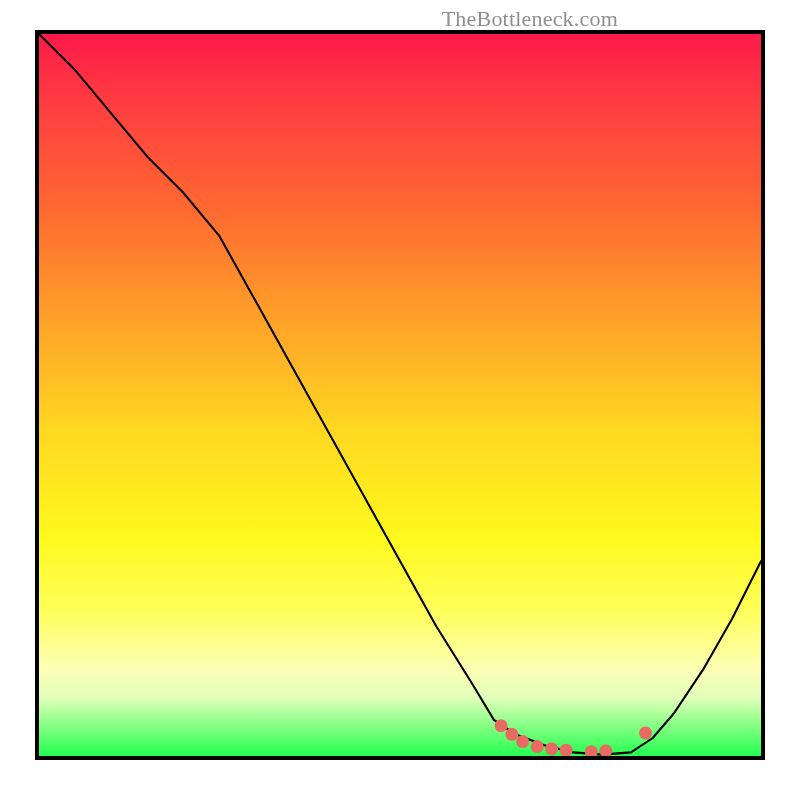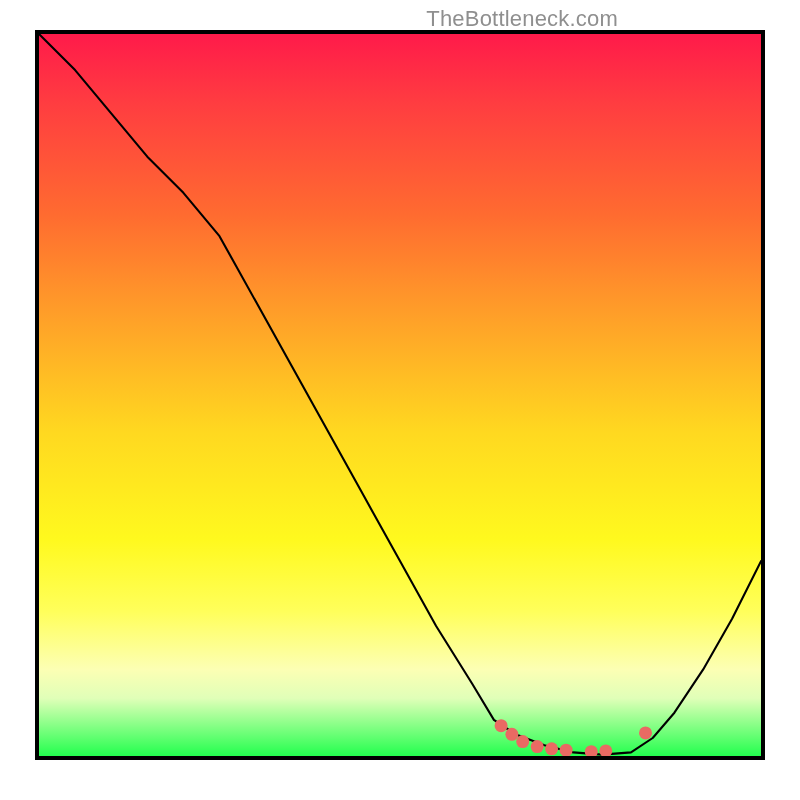--- a/index.html
+++ b/index.html
@@ -8,20 +8,21 @@
     width: 800px;
     height: 800px;
     overflow: hidden;
     background: #ffffff;
     font-family: Arial, Helvetica, sans-serif;
   }
   .chart-container {
     position: relative;
     width: 636px;
     height: 800px;
+    font-family: Liberation Serif, serif;
   }
   .watermark {
     position: absolute;
     top: 6px;
     right: 18px;
     color: #8f8f8f;
     font-size: 22px;
     letter-spacing: 0.2px;
     z-index: 5;
     user-select: none;

